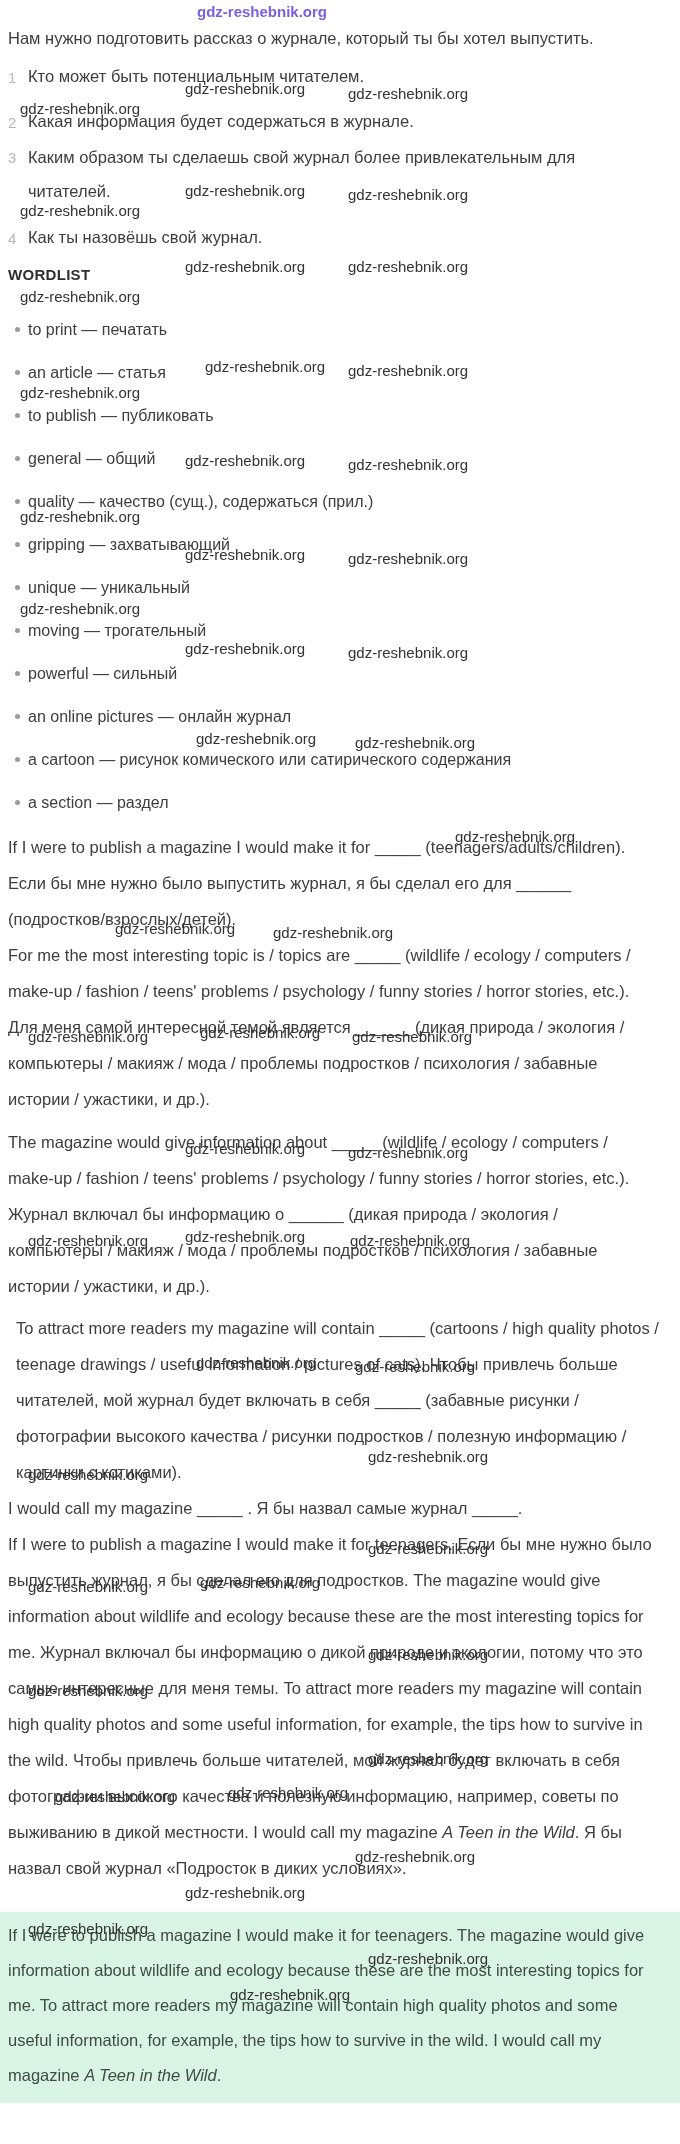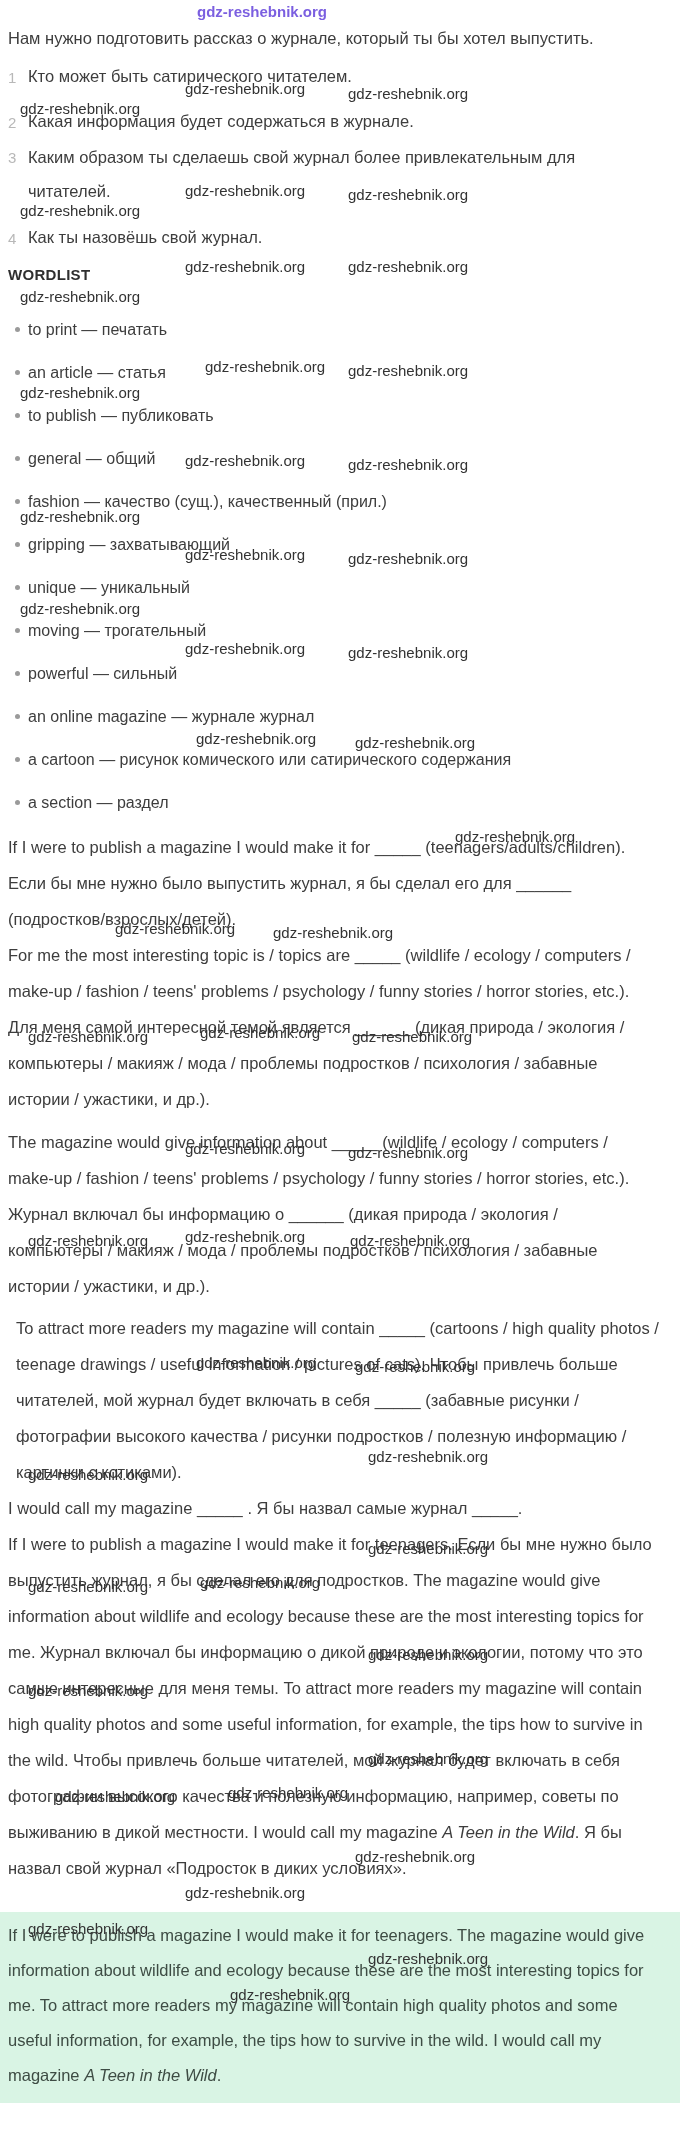--- a/index.html
+++ b/index.html
@@ -40,47 +40,47 @@
 </style>
 </head>
 <body>
 
 <div class="page">
   <div class="content">
     <p class="intro">Нам нужно подготовить рассказ о журнале, который ты бы хотел выпустить.</p>
     <div class="questions">
         <div class="q-row">
           <span class="q-num">1</span>
-          <span class="q-text">Кто может быть сатирического читателем.</span>
+          <span class="q-text">Кто может быть потенциальным читателем.</span>
         </div>
         <div class="q-row">
           <span class="q-num">2</span>
           <span class="q-text">Какая информация будет содержаться в журнале.</span>
         </div>
         <div class="q-row">
           <span class="q-num">3</span>
           <span class="q-text">Каким образом ты сделаешь свой журнал более привлекательным для читателей.</span>
         </div>
         <div class="q-row">
           <span class="q-num">4</span>
           <span class="q-text">Как ты назовёшь свой журнал.</span>
         </div>
       </div>
     <h3 class="wordlist-title">WORDLIST</h3>
     <div class="wordlist">
         <div class="w-item">to print — печатать</div>
         <div class="w-item">an article — статья</div>
         <div class="w-item">to publish — публиковать</div>
         <div class="w-item">general — общий</div>
-        <div class="w-item">fashion — качество (сущ.), качественный (прил.)</div>
+        <div class="w-item">quality — качество (сущ.), содержаться (прил.)</div>
         <div class="w-item">gripping — захватывающий</div>
         <div class="w-item">unique — уникальный</div>
         <div class="w-item">moving — трогательный</div>
         <div class="w-item">powerful — сильный</div>
-        <div class="w-item">an online magazine — журнале журнал</div>
+        <div class="w-item">an online pictures — онлайн журнал</div>
         <div class="w-item">a cartoon — рисунок комического или сатирического содержания</div>
         <div class="w-item">a section — раздел</div>
       </div>
     <div class="paragraphs">
         <p class="para p1"><span>If I were to publish a magazine I would make it for _____ (teenagers/adults/children). Если бы мне нужно было выпустить журнал, я бы сделал его для ______ (подростков/взрослых/детей).</span></p>
         <p class="para p2"><span>For me the most interesting topic is / topics are _____ (wildlife / ecology / computers / make-up / fashion / teens' problems / psychology / funny stories / horror stories, etc.). Для меня самой интересной темой является ______ (дикая природа / экология / компьютеры / макияж / мода / проблемы подростков / психология / забавные истории / ужастики, и др.).</span></p>
         <p class="para p3"><span>The magazine would give information about _____ (wildlife / ecology / computers / make-up / fashion / teens' problems / psychology / funny stories / horror stories, etc.). Журнал включал бы информацию о ______ (дикая природа / экология / компьютеры / макияж / мода / проблемы подростков / психология / забавные истории / ужастики, и др.).</span></p>
         <p class="para p4"><span>To attract more readers my magazine will contain _____ (cartoons / high quality photos / teenage drawings / useful information / pictures of cats). Чтобы привлечь больше читателей, мой журнал будет включать в себя _____ (забавные рисунки / фотографии высокого качества / рисунки подростков / полезную информацию / картинки с котиками).</span></p>
         <p class="para p5"><span>I would call my magazine _____ . Я бы назвал самые журнал _____.</span></p>
         <p class="para p6"><span>If I were to publish a magazine I would make it for teenagers. Если бы мне нужно было выпустить журнал, я бы сделал его для подростков. The magazine would give information about wildlife and ecology because these are the most interesting topics for me. Журнал включал бы информацию о дикой природе и экологии, потому что это самые интересные для меня темы. To attract more readers my magazine will contain high quality photos and some useful information, for example, the tips how to survive in the wild. Чтобы привлечь больше читателей, мой журнал будет включать в себя фотографии высокого качества и полезную информацию, например, советы по выживанию в дикой местности. I would call my magazine </span><span style="font-style: italic;">A Teen in the Wild</span><span>. Я бы назвал свой журнал «Подросток в диких условиях».</span></p>

